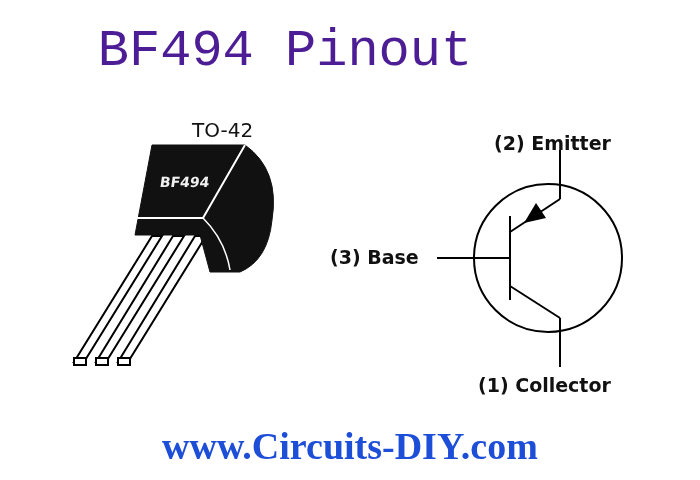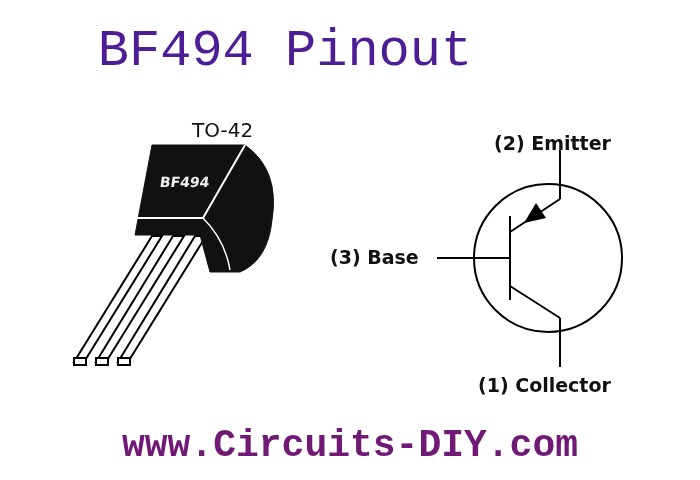--- a/index.html
+++ b/index.html
@@ -5,21 +5,21 @@
   html, body { margin: 0; padding: 0; background: #ffffff; }
   .canvas { position: relative; width: 700px; height: 480px; overflow: hidden; background: #ffffff; font-family: "DejaVu Sans", sans-serif; }
   .title { position: absolute; left: 0; width: 570px; top: 22px; text-align: center; font-size: 52px; color: #4c1d95; font-family: Liberation Mono, monospace; letter-spacing: 0px; }
   .pkg-label { position: absolute; left: 192px; top: 118px; font-size: 20px; color: #111; font-family: "DejaVu Sans", sans-serif; }
   .pin-nums { position: absolute; left: 64px; top: 378px; font-size: 24px; font-weight: bold; color: #000; letter-spacing: 6px; font-family: "DejaVu Sans", sans-serif; }
   .pin-nums span { display: inline-block; margin-right: 4px; }
   .lbl { position: absolute; font-size: 19px; font-weight: bold; color: #111; font-family: "DejaVu Sans", sans-serif; }
   .lbl-emitter { left: 478px; top: 132px; margin-left: 16px; }
   .lbl-base { left: 330px; top: 246px; }
   .lbl-collector { left: 478px; top: 374px; }
-  .footer { position: absolute; left: 0; width: 700px; top: 424px; text-align: center; font-size: 38px; font-weight: bold; color: #701a75; font-family: Liberation Mono, monospace; }
+  .footer { position: absolute; left: 0; width: 700px; top: 424px; text-align: center; font-size: 38px; font-weight: bold; color: #1d4ed8; font-family: Liberation Serif, serif; }
   svg { position: absolute; left: 0; top: 0; }
   .chip-text { position: absolute; left: 160px; top: 174px; font-size: 14px; font-weight: bold; color: #f0f0f0; font-family: "DejaVu Sans", sans-serif; transform: skewX(-8deg); }
 </style>
 </head>
 <body>
 
 <div class="canvas">
 
   <div class="title">BF494 Pinout</div>
 

